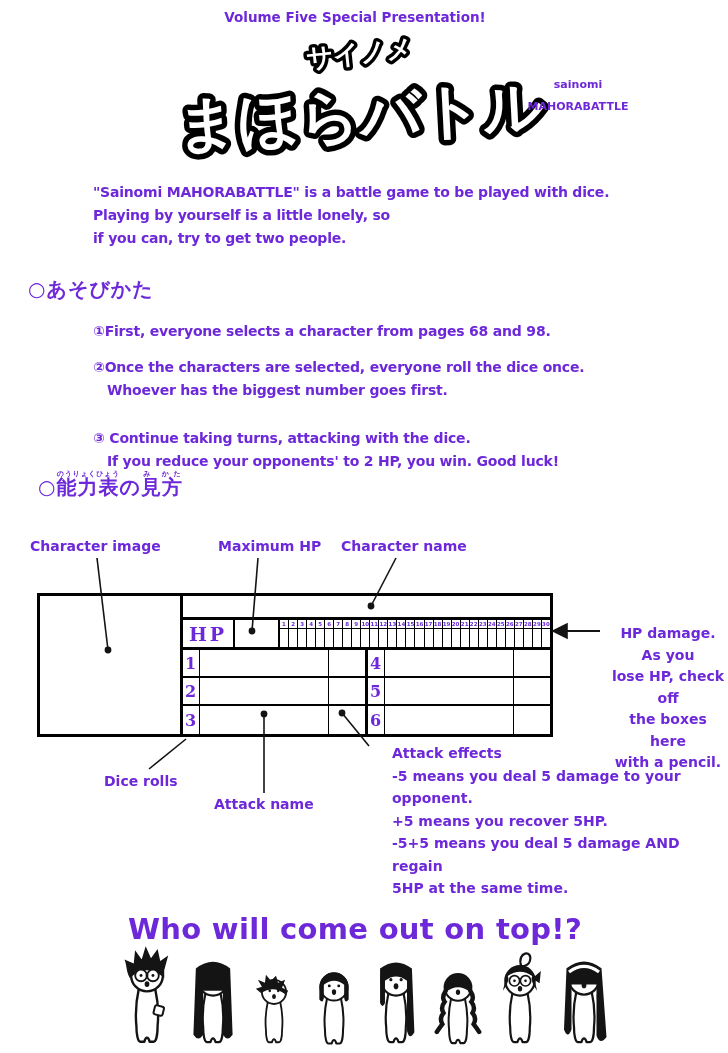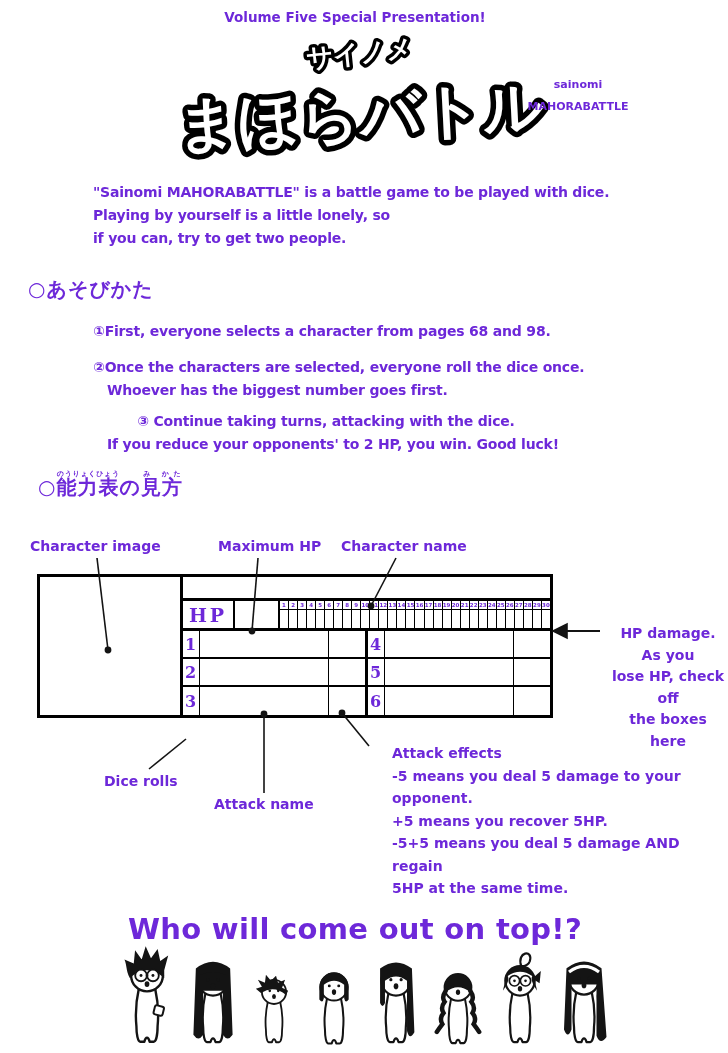--- a/index.html
+++ b/index.html
@@ -12,21 +12,21 @@
   .h2{font-size:20px;font-weight:800;letter-spacing:1px;}
   .h2 rt{font-size:7px;font-weight:700;letter-spacing:0;}
   .lbl{font-size:14px;font-weight:600;white-space:nowrap;}
   .indent{padding-left:14px;}
   .steps .line{display:block;}
   .logo-text{paint-order:stroke;stroke:#000;fill:#fff;stroke-linejoin:round;font-weight:800;
              font-family:"DejaVu Sans",sans-serif;}
   .sainomi{font-size:11px;font-weight:600;text-align:center;line-height:22px;}
   .sainomi span{display:block;}
   
-  .tablewrap{position:absolute;left:37px;top:574px;width:516px;height:116px;padding-left:13px;}
+  .tablewrap{position:absolute;left:37px;top:593px;width:516px;height:116px;padding-left:13px;}
   .tablewrap *{box-sizing:border-box;}
   .charbox{position:absolute;left:0;top:0;width:146px;height:144px;border:3px solid #000;background:#fff;}
   .rightsec{position:absolute;left:143px;top:0;width:373px;height:144px;border:3px solid #000;
             display:flex;flex-direction:column;background:#fff;}
   .namerow{height:24px;border-bottom:3px solid #000;}
   .hprow{height:30px;border-bottom:3px solid #000;display:flex;}
   .hplabel{width:52px;border-right:2.5px solid #000;font-weight:800;font-size:19px;
            display:flex;align-items:center;justify-content:center;letter-spacing:3px;
            font-family:"DejaVu Serif",serif;}
   .maxhp{width:45px;border-right:2.5px solid #000;}
@@ -81,21 +81,21 @@
     <span>○</span><span>あそびかた</span>
   </div>
 
   <div class="abs txt steps" style="left:93px;top:320px;">
     <span class="line"><span>①</span><span>First, everyone selects a character from pages 68 and 98.</span></span>
   </div>
   <div class="abs txt steps" style="left:93px;top:356px;">
     <span class="line"><span>②</span><span>Once the characters are selected, everyone roll the dice once.</span></span>
     <span class="line indent">Whoever has the biggest number goes first.</span>
   </div>
-  <div class="abs txt steps" style="left:93px;top:410px;text-align:center;">
+  <div class="abs txt steps" style="left:93px;top:427px;">
     <span class="line"><span>③ </span><span>Continue taking turns, attacking with the dice.</span></span>
     <span class="line indent">If you reduce your opponents' to 2 HP, you win. Good luck!</span>
   </div>
 
   <div class="abs h2" style="left:28px;top:470px;margin-left:10px;">
     <span>○</span><ruby><span>能力表</span><rt>のうりょくひょう</rt></ruby><span>の</span><ruby><span>見方</span><rt>み かた</rt></ruby>
   </div>
 
   <div class="abs lbl" style="left:30px;top:538px;">Character image</div>
   <div class="abs lbl" style="left:218px;top:538px;">Maximum HP</div>
@@ -237,20 +237,21 @@
           </div>
         </div>
       </div>
     </div>
   </div>
 
   <div class="abs hpdmg">
     <span>HP damage. As you</span>
     <span>lose HP, check off</span>
     <span>the boxes here</span>
+    <span>with a pencil.</span>
   </div>
 
   <div class="abs lbl" style="left:104px;top:773px;">Dice rolls</div>
   <div class="abs lbl" style="left:214px;top:796px;">Attack name</div>
   <div class="abs atkfx">
     <span>Attack effects</span>
     <span>-5 means you deal 5 damage to your</span>
     <span>opponent.</span>
     <span>+5 means you recover 5HP.</span>
     <span>-5+5 means you deal 5 damage AND regain</span>

